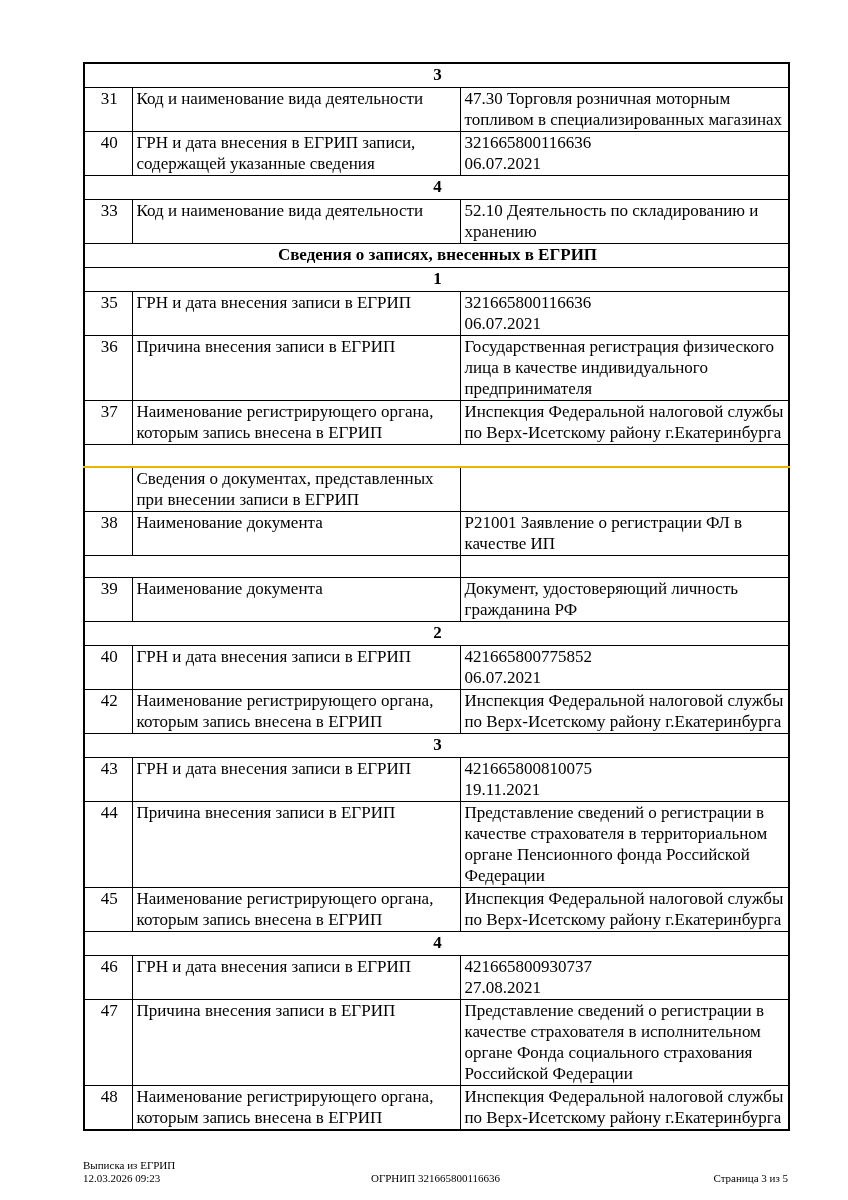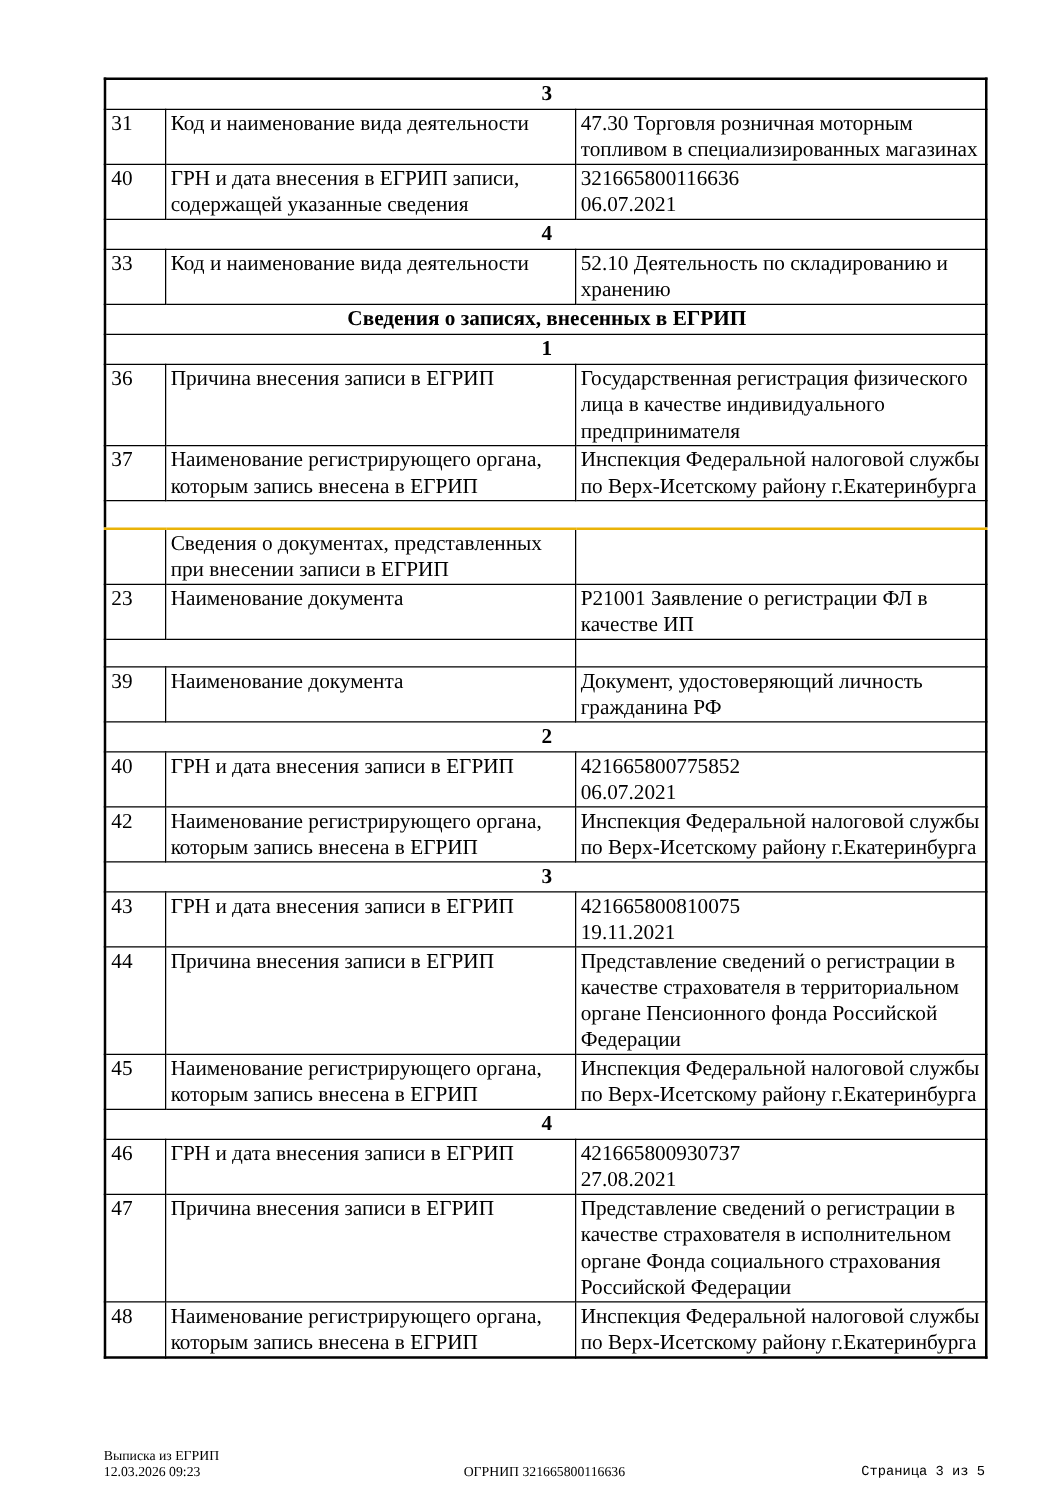--- a/index.html
+++ b/index.html
@@ -33,20 +33,21 @@
   }
   table.egrip-table td {
     border: 1px solid #000000;
     vertical-align: top;
     font-size: 17px;
     line-height: 21px;
     padding: 0 2px 1px 4px;
     overflow: hidden;
   }
   td.num {
+    text-align: center;
     padding: 0 1px 1px 1px;
   }
   td.label {
     padding-right: 7px;
   }
   td.value {
     white-space: pre-line;
     padding-left: 3px;
   }
   td.section {
@@ -67,21 +68,21 @@
     left: 83px;
     top: 1131px;
     width: 705px;
     display: flex;
     align-items: flex-end;
     font-size: 11px;
     line-height: 13px;
   }
   .footer-left  { flex: 1; text-align: left; }
   .footer-center{ flex: 1; text-align: center; margin-top: 41px; }
-  .footer-right { flex: 1; text-align: right; font-family: Liberation Mono, monospace; }
+  .footer-right { flex: 1; text-align: right; }
 </style>
 </head>
 <body>
 
 <div class="page">
 
   <table class="egrip-table">
     <colgroup>
       <col style="width:48px">
       <col style="width:328px">
@@ -110,39 +111,45 @@
           <td class="label">Код и наименование вида деятельности</td>
           <td class="value">52.10 Деятельность по складированию и хранению</td>
         </tr>
         <tr>
           <td class="section" colspan="3">Сведения о записях, внесенных в ЕГРИП</td>
         </tr>
         <tr>
           <td class="section" colspan="3">1</td>
         </tr>
         <tr>
+          <td class="num">35</td>
+          <td class="label">ГРН и дата внесения записи в ЕГРИП</td>
+          <td class="value">321665800116636
+06.07.2021</td>
+        </tr>
+        <tr>
           <td class="num">36</td>
           <td class="label">Причина внесения записи в ЕГРИП</td>
           <td class="value">Государственная регистрация физического лица в качестве индивидуального предпринимателя</td>
         </tr>
         <tr>
           <td class="num">37</td>
           <td class="label">Наименование регистрирующего органа, которым запись внесена в ЕГРИП</td>
           <td class="value">Инспекция Федеральной налоговой службы по Верх-Исетскому району г.Екатеринбурга</td>
         </tr>
         <tr>
           <td class="spacer" colspan="3"></td>
         </tr>
         <tr class="thick-top">
           <td class="num"></td>
           <td class="label">Сведения о документах, представленных при внесении записи в ЕГРИП</td>
           <td class="value"></td>
         </tr>
         <tr>
-          <td class="num">23</td>
+          <td class="num">38</td>
           <td class="label">Наименование документа</td>
           <td class="value">Р21001 Заявление о регистрации ФЛ в качестве ИП</td>
         </tr>
         <tr>
           <td class="spacer" colspan="2"></td>
           <td class="spacer"></td>
         </tr>
         <tr>
           <td class="num">39</td>
           <td class="label">Наименование документа</td>

